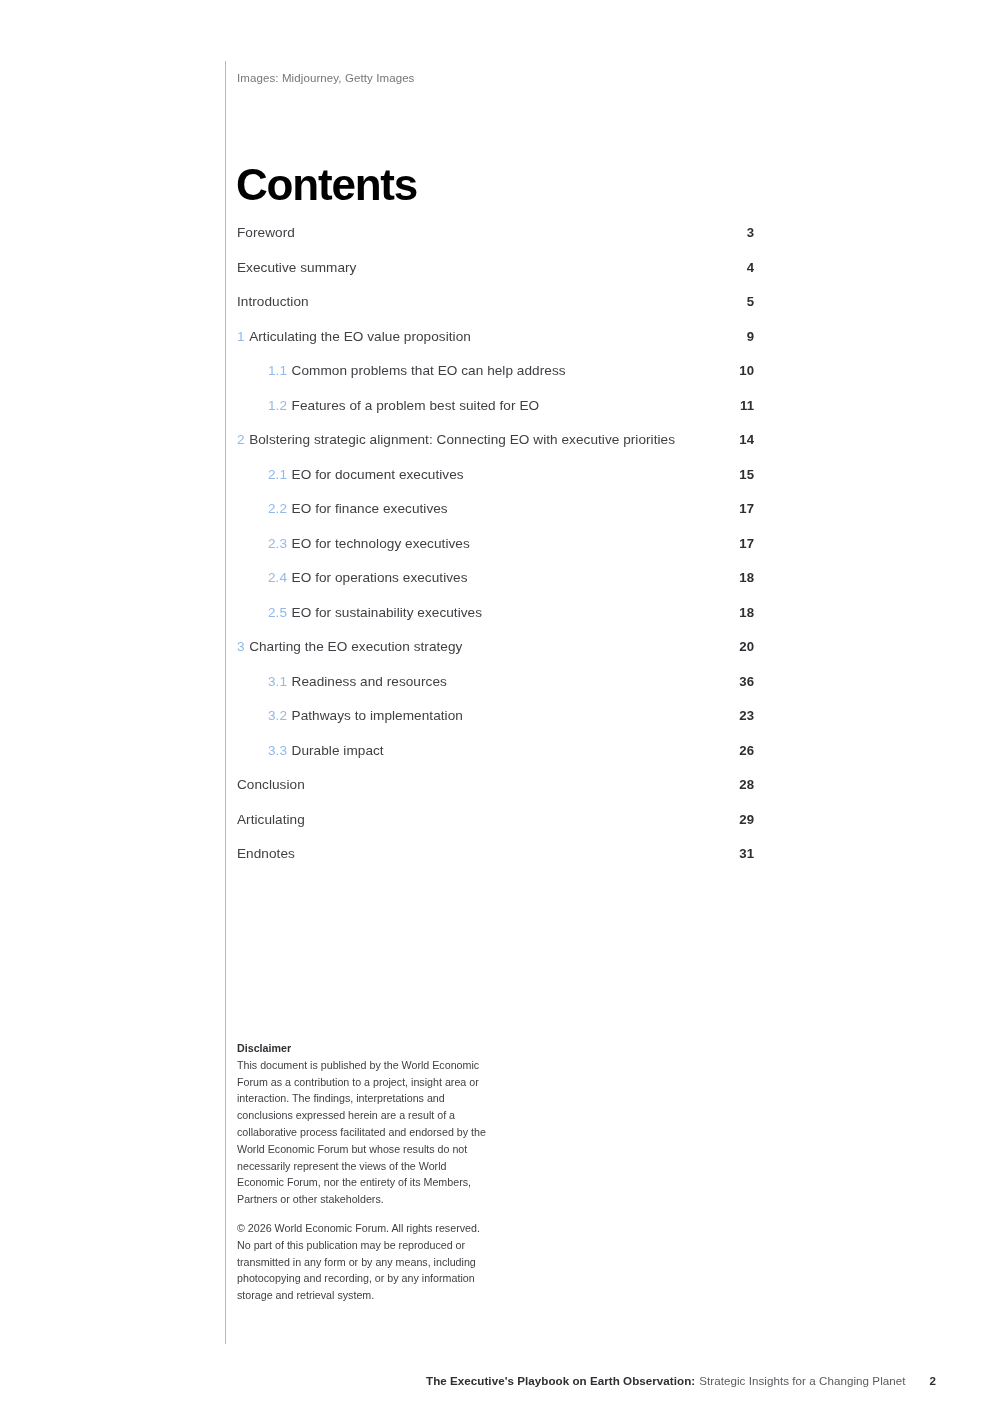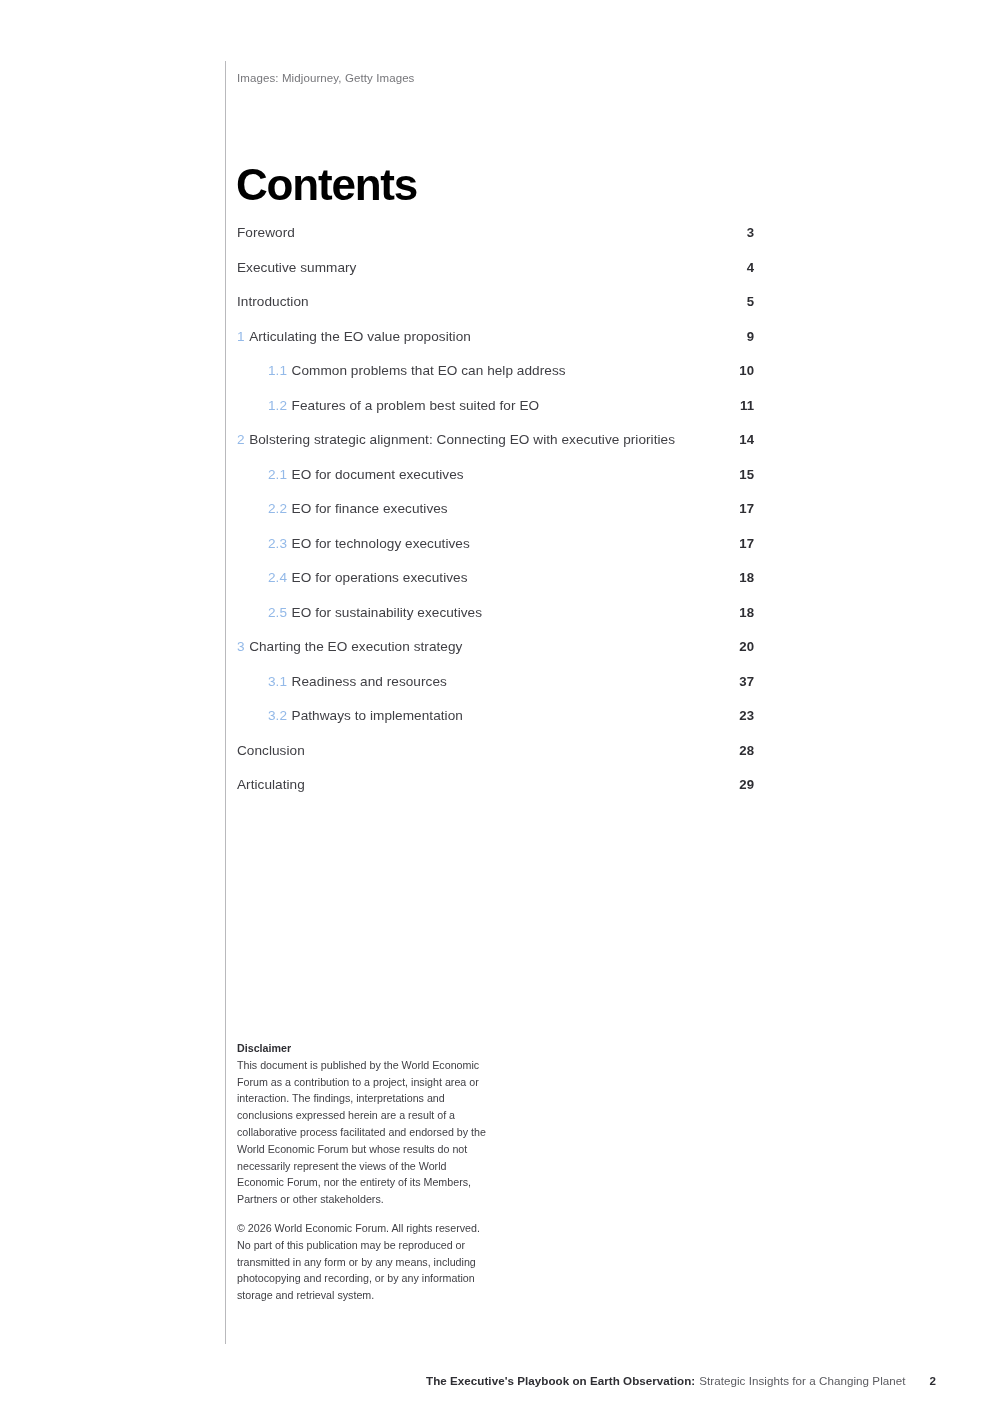--- a/index.html
+++ b/index.html
@@ -253,40 +253,53 @@
           <span class="toc-num">3</span>
           <span class="toc-text">Charting the EO execution strategy</span>
         </div>
         <div class="toc-page">20</div>
       </div>
       <div class="toc-row level-2">
         <div class="toc-label">
           <span class="toc-num">3.1</span>
           <span class="toc-text">Readiness and resources</span>
         </div>
-        <div class="toc-page">37</div>
+        <div class="toc-page">36</div>
       </div>
       <div class="toc-row level-2">
         <div class="toc-label">
           <span class="toc-num">3.2</span>
           <span class="toc-text">Pathways to implementation</span>
         </div>
         <div class="toc-page">23</div>
       </div>
+      <div class="toc-row level-2">
+        <div class="toc-label">
+          <span class="toc-num">3.3</span>
+          <span class="toc-text">Durable impact</span>
+        </div>
+        <div class="toc-page">26</div>
+      </div>
       <div class="toc-row level-1">
         <div class="toc-label">
           <span class="toc-text">Conclusion</span>
         </div>
         <div class="toc-page">28</div>
       </div>
       <div class="toc-row level-1">
         <div class="toc-label">
           <span class="toc-text">Articulating</span>
         </div>
         <div class="toc-page">29</div>
+      </div>
+      <div class="toc-row level-1">
+        <div class="toc-label">
+          <span class="toc-text">Endnotes</span>
+        </div>
+        <div class="toc-page">31</div>
       </div>
     </div>
 
   <div class="disclaimer">
     <div class="disclaimer-heading">Disclaimer</div>
     <p class="disclaimer-para">This document is published by the World Economic Forum as a contribution to a project, insight area or interaction. The findings, interpretations and conclusions expressed herein are a result of a collaborative process facilitated and endorsed by the World Economic Forum but whose results do not necessarily represent the views of the World Economic Forum, nor the entirety of its Members, Partners or other stakeholders.</p>
     <p class="disclaimer-para">© 2026 World Economic Forum. All rights reserved. No part of this publication may be reproduced or transmitted in any form or by any means, including photocopying and recording, or by any information storage and retrieval system.</p>
   </div>
 
   <div class="footer">

